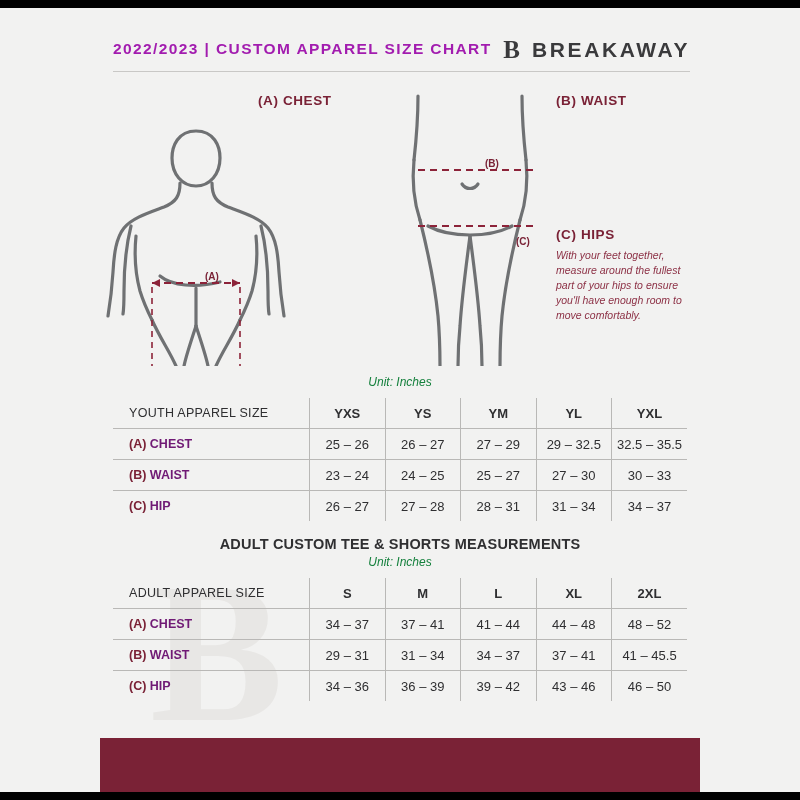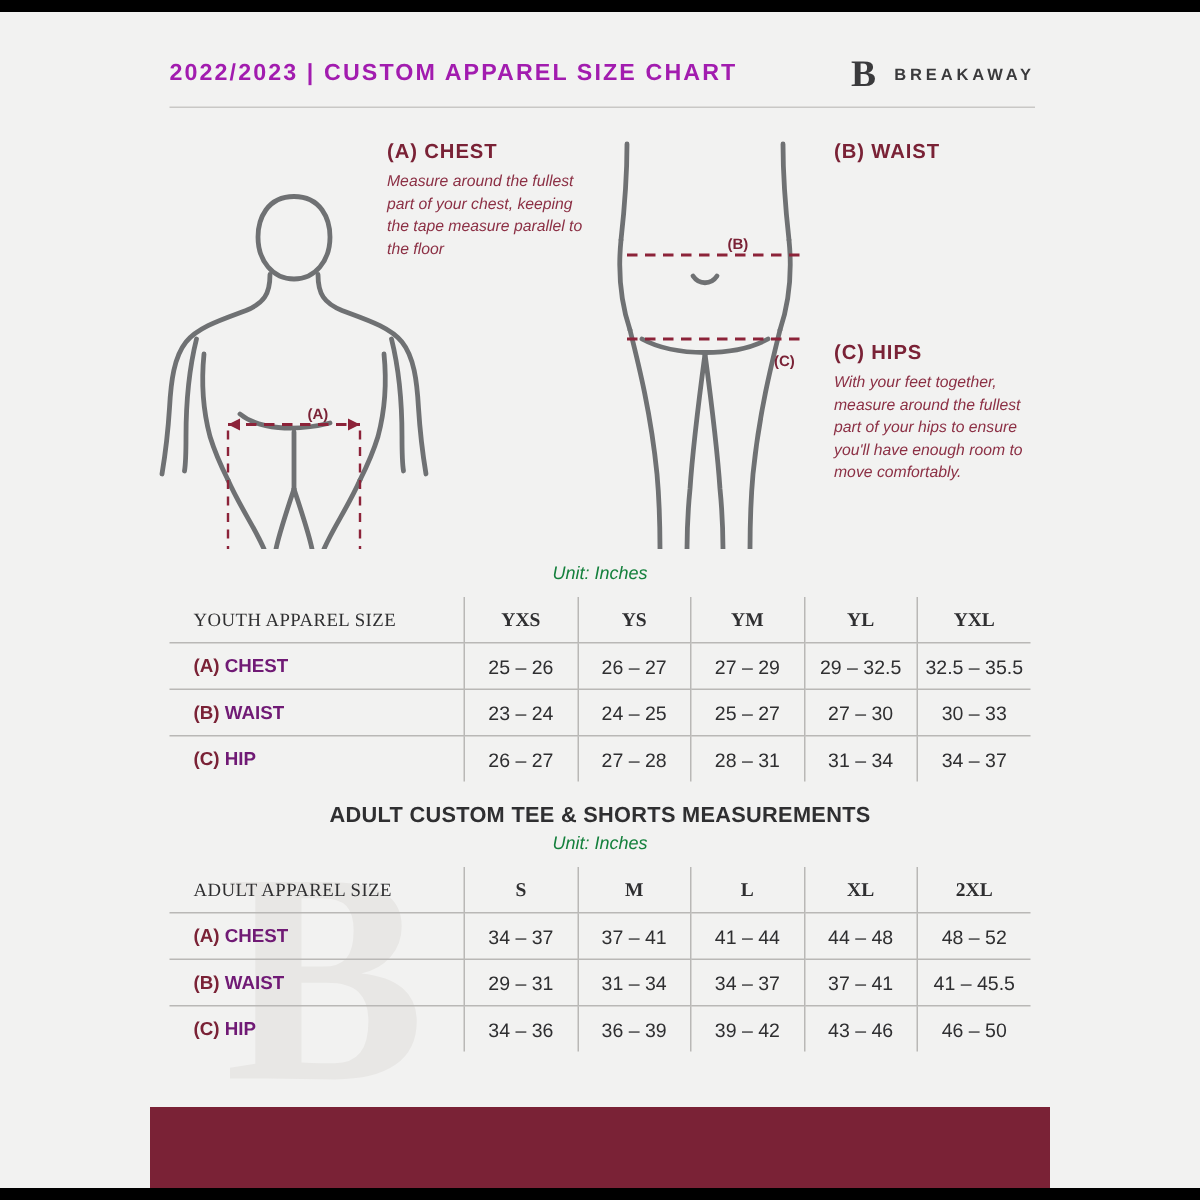--- a/index.html
+++ b/index.html
@@ -65,21 +65,21 @@
     gap: 12px;
   }
   .brand-mark {
     font-family: "Liberation Serif", serif;
     font-size: 25px;
     font-weight: bold;
     color: #3a3a3c;
     line-height: 1;
   }
   .brand-name {
-    font-size: 11px;
+    font-size: 21px;
     font-weight: bold;
     letter-spacing: 2.6px;
     color: #3a3a3c;
   }
   .header-rule {
     position: absolute;
     left: 113px;
     right: 110px;
     top: 63px;
     height: 1px;
@@ -176,21 +176,21 @@
   table.size thead td {
     font-weight: bold;
     font-size: 13px;
   }
   .tag { color: #7a2236; font-weight: bold; }
   .lbl { color: #701a75; font-weight: bold; }
   
   table.size tr td:first-child { border-left: none; }
   table.size tr td:last-child { border-right: none; }
   table.size tbody tr:last-child td { border-bottom: none; }
-  table.size thead tr td { border-top: none; font-family: Liberation Serif, serif; }
+  table.size thead tr td { border-top: none; }
   
   .footer-bar {
     position: absolute;
     left: 100px;
     top: 730px;
     width: 600px;
     height: 54px;
     background: #7a2236;
     z-index: 2;
   }
@@ -273,21 +273,20 @@
           <line x1="418" y1="150" x2="538" y2="150" stroke-dasharray="7 5"></line>
         </g>
       </svg>
 
       <div class="dim-label" style="left:205px; top:195px;">(A)</div>
       <div class="dim-label" style="left:485px; top:82px;">(B)</div>
       <div class="dim-label" style="left:516px; top:160px;">(C)</div>
 
       <div class="note note-a">
         <div class="note-title">(A) CHEST</div>
-        <div class="note-body">Measure around the fullest part of your chest, keeping the tape measure parallel to the floor</div>
       </div>
       <div class="note note-b">
         <div class="note-title">(B) WAIST</div>
       </div>
       <div class="note note-c">
         <div class="note-title">(C) HIPS</div>
         <div class="note-body">With your feet together, measure around the fullest part of your hips to ensure you'll have enough room to move comfortably.</div>
       </div>
     </div>
 

